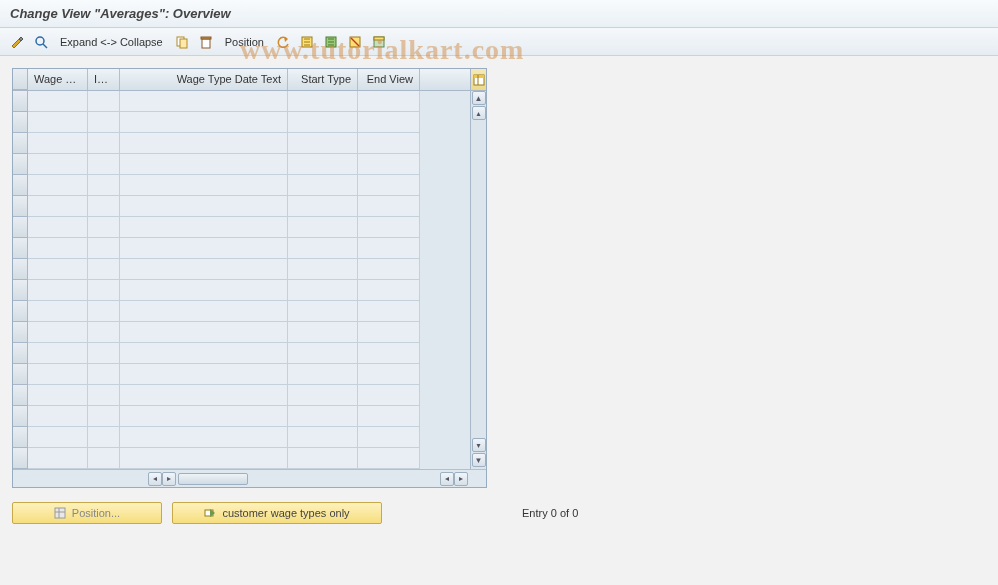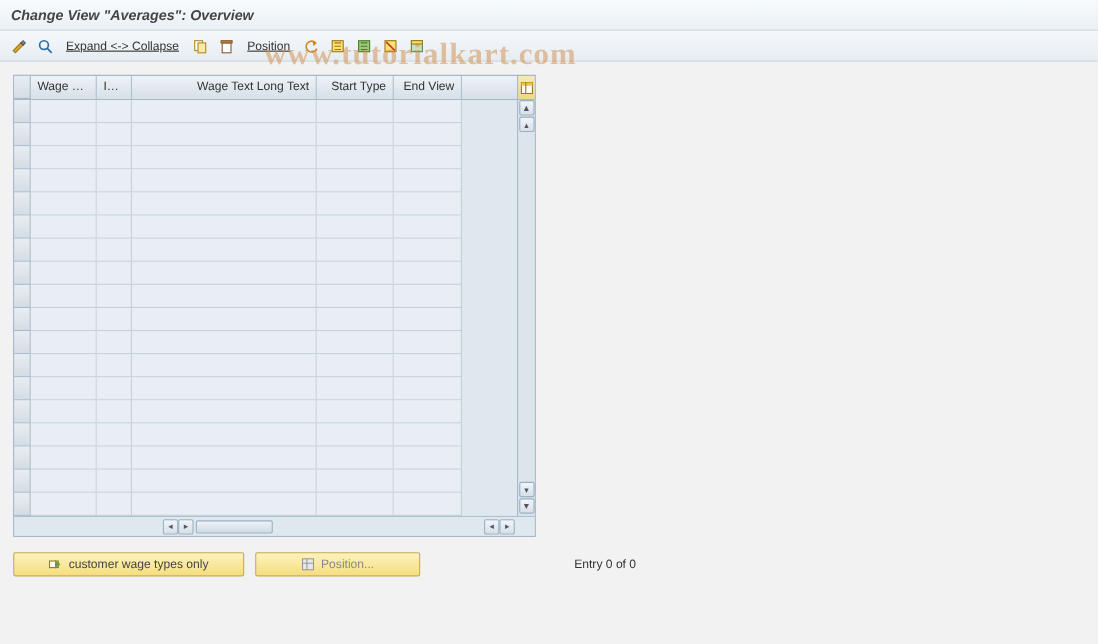--- a/index.html
+++ b/index.html
@@ -30,21 +30,21 @@
   padding: 0 6px;
   gap: 2px;
 }
 .tbtn {
   width: 22px; height: 20px;
   border: 1px solid transparent;
   border-radius: 3px;
   display:flex; align-items:center; justify-content:center;
   cursor:pointer;
 }
-.tlabel { padding: 0 6px; color:#333; cursor:pointer;text-decoration:underline; }
+.tlabel { padding: 0 6px; color:#333; cursor:pointer; }
 .content {
   padding: 12px;
 }
 .table-frame {
   width: 475px;
   border: 1px solid #97acc0;
   background: #dfe8ee;
   display:flex; flex-direction:column;
 }
 .headers {
@@ -216,21 +216,21 @@
 <div class="watermark">www.tutorialkart.com</div>
 
 <div class="content">
   <div class="table-frame">
     <div style="display:flex">
       <div class="headers" style="flex:1">
         <div class="hcell rowsel" style="width:15px;padding:0"></div>
 
       <div class="hcell" style="width: 60px;">Wage Ty...</div>
           <div class="hcell" style="width: 32px;">Inf...</div>
-          <div class="hcell" style="width: 168px;">Wage Text Long Text</div>
+          <div class="hcell" style="width: 168px;">Wage Type Date Text</div>
           <div class="hcell" style="width: 70px;">Start Type</div>
           <div class="hcell" style="width: 62px;">End View</div>
         </div>
       <div class="config-btn">
         <svg width="12" height="12">
             <rect x="1" y="1" width="10" height="10" fill="#fff" stroke="#9a7a1a"></rect>
             <rect x="1" y="1" width="10" height="3" fill="#f0c64a"></rect>
             <line x1="5" y1="1" x2="5" y2="11" stroke="#9a7a1a"></line>
           </svg>
       </div>
@@ -399,30 +399,30 @@
         <div class="hs-thumb"></div>
       </div>
       <div style="flex:1"></div>
       <div class="sb-btn">◂</div>
       <div class="sb-btn" style="margin-right:2px">▸</div>
       <div style="width:16px"></div>
     </div>
   </div>
 
   <div class="bottom-bar">
-    <div class="ybtn wide">
-      <svg width="12" height="12">
-          <rect x="1" y="3" width="8" height="6" fill="#fff" stroke="#9a7a1a"></rect>
-          <path d="M6 2 L11 6 L6 10 Z" fill="#6a9a4a"></path>
-        </svg>
-      <span>customer wage types only</span>
-    </div>
     <div class="ybtn pos">
       <svg width="12" height="12">
           <rect x="1" y="1" width="10" height="10" fill="#e8e8e8" stroke="#9a9a9a"></rect>
           <line x1="1" y1="5" x2="11" y2="5" stroke="#9a9a9a"></line>
           <line x1="5" y1="1" x2="5" y2="11" stroke="#9a9a9a"></line>
         </svg>
       <span>Position...</span>
     </div>
+    <div class="ybtn wide">
+      <svg width="12" height="12">
+          <rect x="1" y="3" width="8" height="6" fill="#fff" stroke="#9a7a1a"></rect>
+          <path d="M6 2 L11 6 L6 10 Z" fill="#6a9a4a"></path>
+        </svg>
+      <span>customer wage types only</span>
+    </div>
     <div class="entry-text">Entry 0 of 0</div>
   </div>
 </div>
 
 </body></html>

